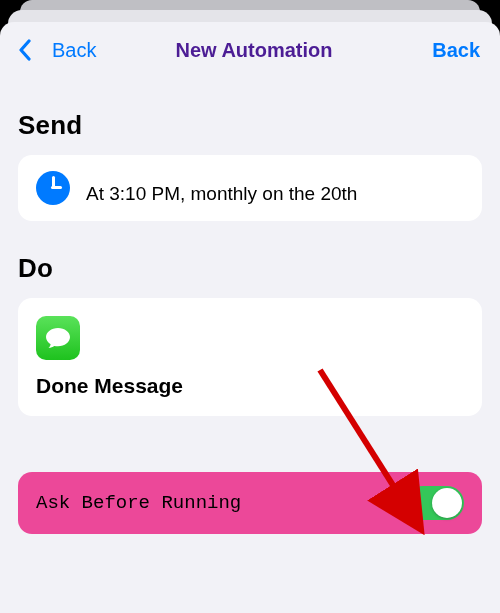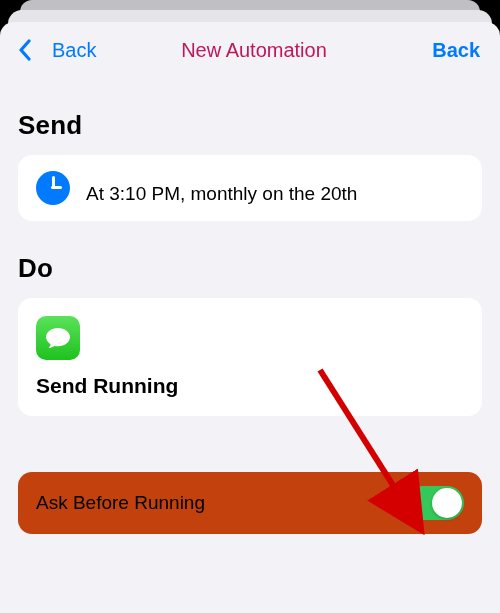--- a/index.html
+++ b/index.html
@@ -47,22 +47,22 @@
     gap: 20px;
     padding: 4px;
     cursor: pointer;
   }
   .chevron {
     width: 14px; height: 22px;
     display: inline-block;
   }
   .nav-title {
     font-size: 20px;
-    font-weight: 400;
-    color: #be185d;
+    font-weight: 700;
+    color: #4c1d95;
     position: absolute;
     left: 8px; right: 0;
     text-align: center;
     pointer-events: none;
   }
   .nav-right {
     color: #007aff;
     font-size: 20px;
     font-weight: 600;
     padding: 4px 6px;
@@ -128,27 +128,28 @@
   }
   .bubble {
     width: 26px; height: 24px;
   }
   .do-title {
     font-size: 21px;
     font-weight: 800;
     color: #000;
   }
   .toggle-row {
-    background: #c2410c;
+    background: #ec4899;
     border-radius: 14px;
     padding: 14px 18px;
     display: flex;
     align-items: center;
     justify-content: space-between;
     margin-top: 56px;
+    font-family: Liberation Mono, monospace;
   }
   .toggle-label {
     font-size: 19px;
     color: #000;
   }
   .switch {
     width: 58px; height: 34px;
     border-radius: 17px;
     background: #34c759;
     position: relative;
@@ -198,21 +199,21 @@
   </div>
 
   <div class="section-header">Do</div>
 
   <div class="do-card">
     <div class="app-icon">
       <svg class="bubble" viewBox="0 0 26 24">
         <path d="M13 2 C6.4 2 1 6.1 1 11.1 C1 14 2.8 16.6 5.6 18.2 C5.4 19.5 4.7 21 3.5 22 C5.9 21.8 7.9 20.8 9.2 19.9 C10.4 20.2 11.7 20.3 13 20.3 C19.6 20.3 25 16.2 25 11.1 C25 6.1 19.6 2 13 2 Z" fill="#ffffff"></path>
       </svg>
     </div>
-    <div class="do-title">Send Running</div>
+    <div class="do-title">Done Message</div>
   </div>
 
   <div class="toggle-row">
     <div class="toggle-label">Ask Before Running</div>
     <div class="switch">
       <div class="knob"></div>
     </div>
   </div>
 
 </div>

